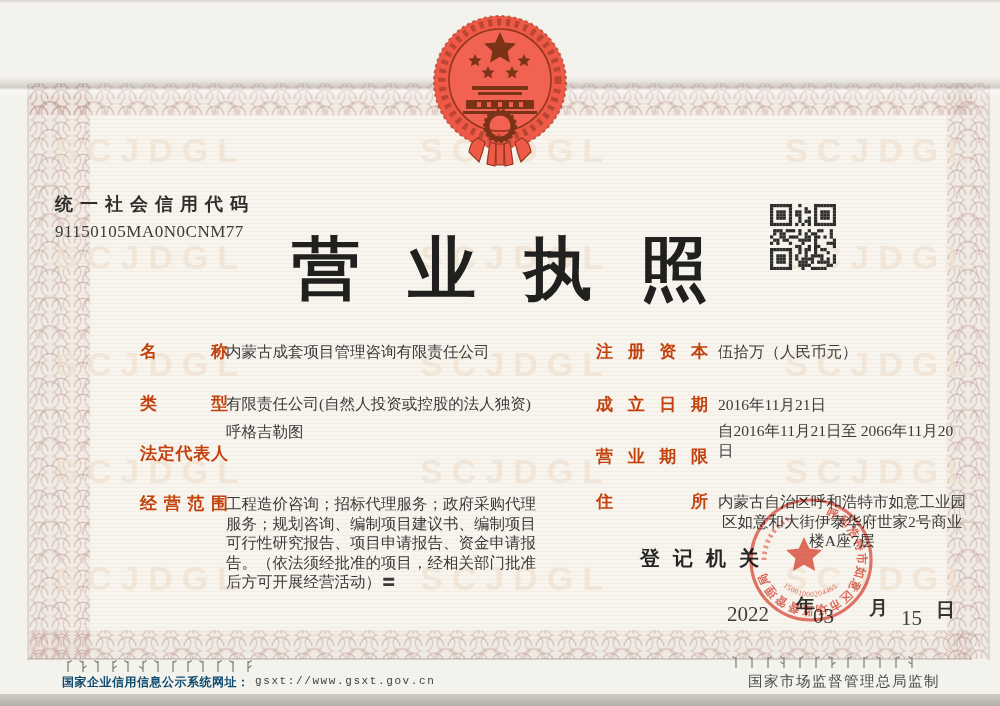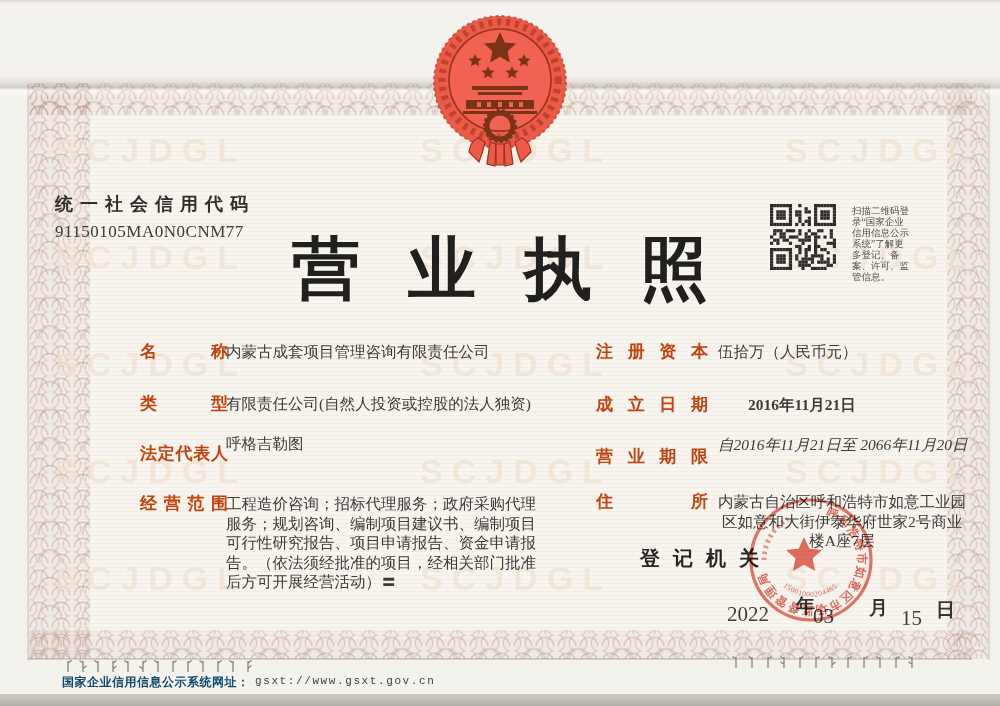--- a/index.html
+++ b/index.html
@@ -534,50 +534,41 @@
       <rect x="0" y="59.714285714285715" width="3.2057142857142855" height="3.2057142857142855" fill="#2c2c2a"></rect>
       <rect x="18.857142857142858" y="59.714285714285715" width="3.2057142857142855" height="3.2057142857142855" fill="#2c2c2a"></rect>
       <rect x="0" y="62.857142857142854" width="3.2057142857142855" height="3.2057142857142855" fill="#2c2c2a"></rect>
       <rect x="3.142857142857143" y="62.857142857142854" width="3.2057142857142855" height="3.2057142857142855" fill="#2c2c2a"></rect>
       <rect x="6.285714285714286" y="62.857142857142854" width="3.2057142857142855" height="3.2057142857142855" fill="#2c2c2a"></rect>
       <rect x="9.428571428571429" y="62.857142857142854" width="3.2057142857142855" height="3.2057142857142855" fill="#2c2c2a"></rect>
       <rect x="12.571428571428571" y="62.857142857142854" width="3.2057142857142855" height="3.2057142857142855" fill="#2c2c2a"></rect>
       <rect x="15.714285714285714" y="62.857142857142854" width="3.2057142857142855" height="3.2057142857142855" fill="#2c2c2a"></rect>
       <rect x="18.857142857142858" y="62.857142857142854" width="3.2057142857142855" height="3.2057142857142855" fill="#2c2c2a"></rect>
     </svg>
-  <div id="qr-caption" class="abs content qr-caption" style="left:852px;top:206px;">
-      <div>扫描二维码登</div>
-      <div>录“国家企业</div>
-      <div>信用信息公示</div>
-      <div>系统”了解更</div>
-      <div>多登记、备</div>
-      <div>案、许可、监</div>
-      <div>管信息。</div>
-    </div>
 
   <div class="abs content" style="left:140px;top:340px;"><span class="flabel" style="width:88px;">名称</span></div>
   <div class="abs content fvalue" style="left:226px;top:342px;width:315px;">内蒙古成套项目管理咨询有限责任公司</div>
 
   <div class="abs content" style="left:140px;top:392px;"><span class="flabel" style="width:88px;">类型</span></div>
   <div class="abs content fvalue" style="left:226px;top:394px;width:315px;">有限责任公司(自然人投资或控股的法人独资)</div>
 
   <div class="abs content" style="left:140px;top:442px;"><span class="flabel" style="width:88px;">法定代表人</span></div>
-  <div class="abs content fvalue" style="left:226px;top:434px;width:315px;">呼格吉勒图</div>
+  <div class="abs content fvalue" style="left:226px;top:422px;width:315px;">呼格吉勒图</div>
 
   <div class="abs content" style="left:140px;top:492px;"><span class="flabel" style="width:88px;">经营范围</span></div>
   <div class="abs content fvalue" style="left:226px;top:494px;width:318px;">工程造价咨询；招标代理服务；政府采购代理服务；规划咨询、编制项目建议书、编制项目可行性研究报告、项目申请报告、资金申请报告。（依法须经批准的项目，经相关部门批准后方可开展经营活动）〓</div>
 
   <div class="abs content" style="left:596px;top:340px;"><span class="flabel" style="width:112px;">注册资本</span></div>
   <div class="abs content fvalue" style="left:718px;top:342px;width:250px;">伍拾万（人民币元）</div>
 
   <div class="abs content" style="left:596px;top:393px;"><span class="flabel" style="width:112px;">成立日期</span></div>
-  <div class="abs content fvalue" style="left:748px;top:395px;width:250px;font-weight:bold;">2016年11月21日</div>
+  <div class="abs content fvalue" style="left:718px;top:395px;width:250px;">2016年11月21日</div>
 
   <div class="abs content" style="left:596px;top:445px;"><span class="flabel" style="width:112px;">营业期限</span></div>
-  <div class="abs content fvalue" style="left:718px;top:435px;width:250px;font-style:italic;">自2016年11月21日至 2066年11月20日</div>
+  <div class="abs content fvalue" style="left:718px;top:421px;width:250px;">自2016年11月21日至 2066年11月20日</div>
 
   <div class="abs content" style="left:596px;top:490px;"><span class="flabel" style="width:112px;">住所</span></div>
   <div class="abs content fvalue" style="left:718px;top:492px;width:248px;text-align:center;">内蒙古自治区呼和浩特市如意工业园区如意和大街伊泰华府世家2号商业楼A座7层</div>
 
   <div class="abs content regauth" style="left:640px;top:545px;font-family:Liberation Mono, monospace;">登记机关</div>
 
   <svg class="abs seal-wrap" style="left:735px;top:487px;" width="152" height="152" viewBox="0 0 152 152">
     <circle cx="76" cy="73" r="60" fill="none" stroke="#e05748" stroke-width="3.2" opacity=".8"></circle>
     <path id="sealArc" d="M76 73 m-47 0 a47 47 0 1 1 94 0 a47 47 0 1 1 -94 0" fill="none"></path>
     <path d="M76 73 m-47 0 a47 47 0 0 1 24 -41" fill="none" stroke="#e05748" stroke-width="5" stroke-dasharray="2.5 3.5" opacity=".6"></path>
@@ -595,16 +586,17 @@
     <span class="abs date-num" style="left:727px;top:602px;">2022</span>
     <span class="abs date-char" style="left:796px;top:593px;">年</span>
     <span class="abs date-num" style="left:813px;top:604px;">03</span>
     <span class="abs date-char" style="left:869px;top:595px;">月</span>
     <span class="abs date-num" style="left:901px;top:606px;">15</span>
     <span class="abs date-char" style="left:936px;top:597px;">日</span>
   </div>
 
   <div class="abs footer-label" style="left:62px;top:674px;z-index:9;">国家企业信用信息公示系统网址：</div>
   <div class="abs footer-url" style="left:255px;top:675px;z-index:9;">gsxt://www.gsxt.gov.cn</div>
+  <div class="abs footer-right" style="left:748px;top:672px;z-index:9;">国家市场监督管理总局监制</div>
 
   <div class="abs paper-bottom-line"></div>
   <div class="abs scan-bottom-strip"></div>
 </div>
 
 </body></html>

